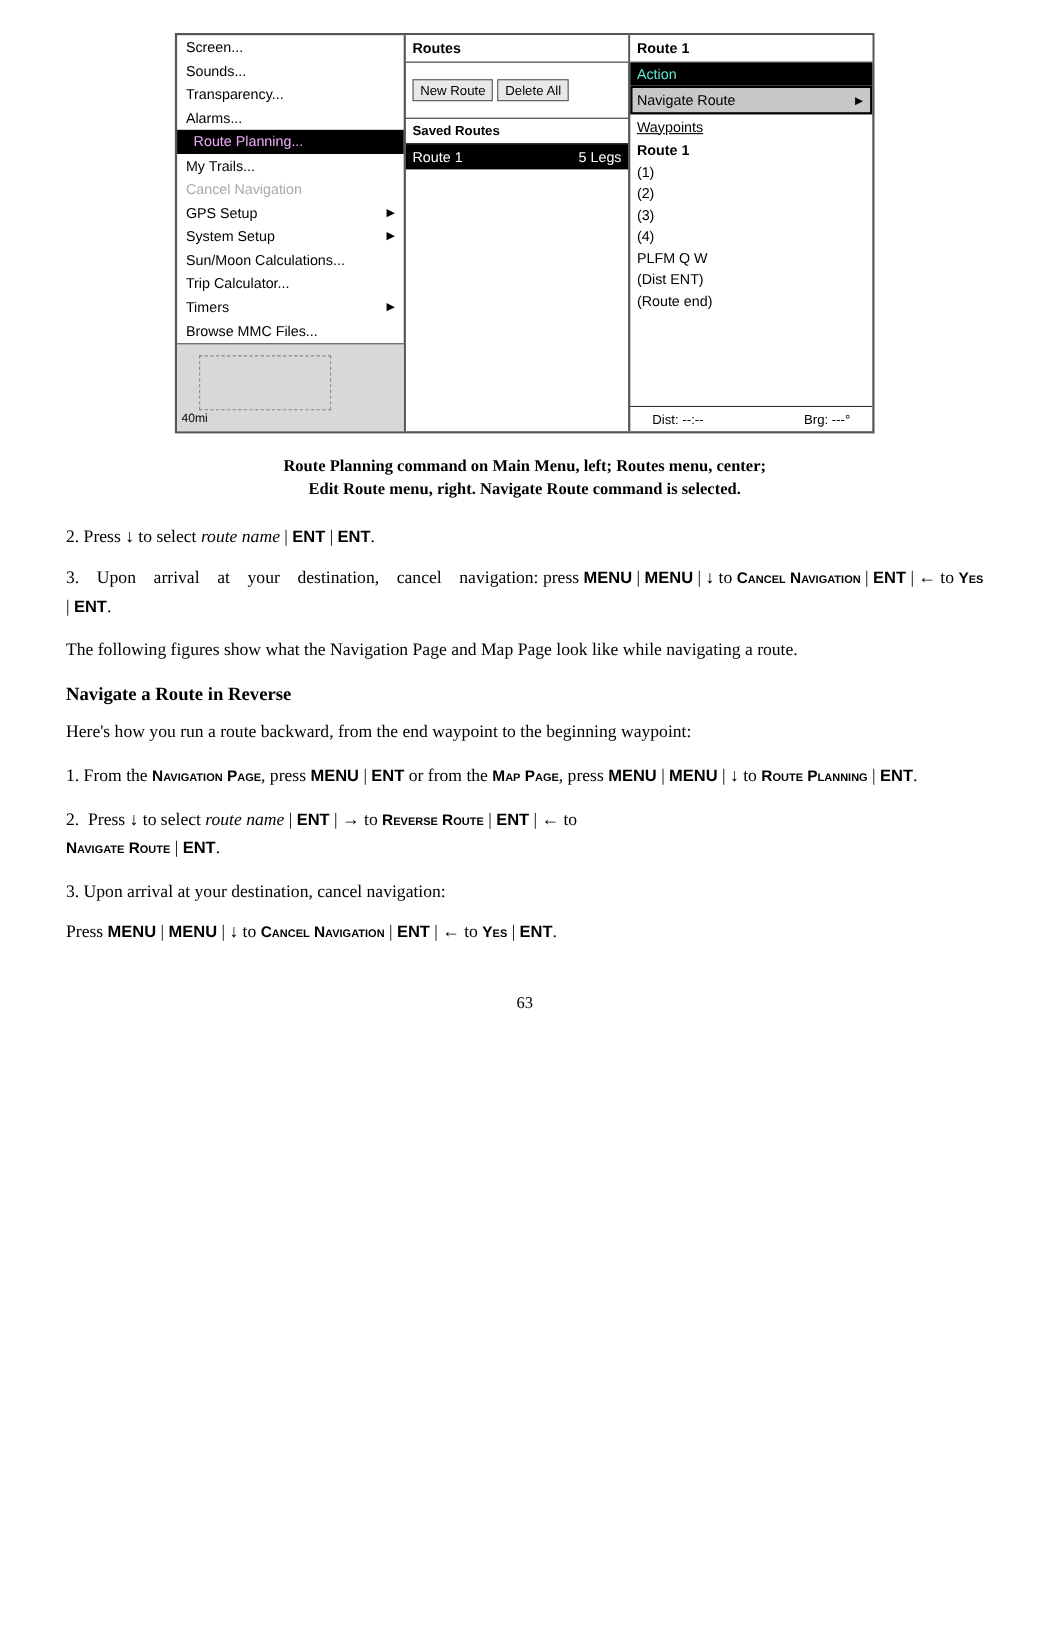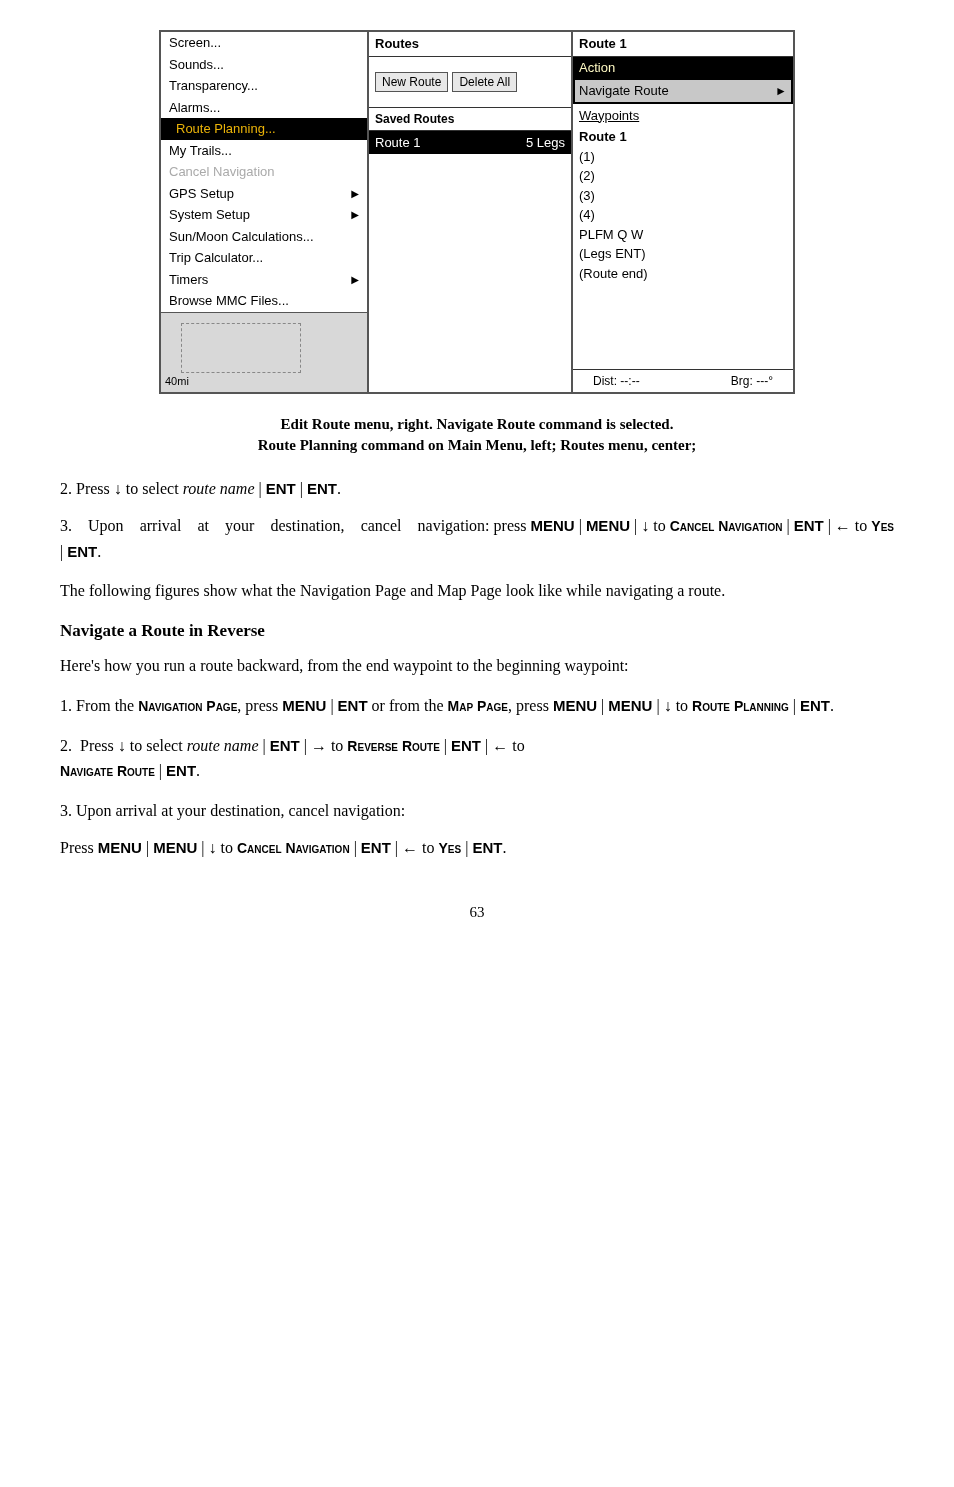--- a/index.html
+++ b/index.html
@@ -37,21 +37,21 @@
     }
 
     .menu-item {
       padding: 1px 8px;
       display: block;
       cursor: pointer;
       white-space: nowrap;
     }
     .menu-item.selected {
       background: #000;
-      color: #eab308;
+      color: #f0abfc;
       padding-left: 15px;
     }
     .menu-item.disabled {
       color: #aaa;
     }
     .menu-item.has-arrow {
       display: flex;
       justify-content: space-between;
       align-items: center;
     }
@@ -140,21 +140,21 @@
       font-family: Arial, sans-serif;
       font-size: 13px;
     }
 
     .panel-right .panel-title {
       border-bottom: 1px solid #333;
     }
 
     .action-label {
       background: #000;
-      color: #fef9c3;
+      color: #5eead4;
       padding: 1px 6px;
       font-size: 13px;
     }
 
     .navigate-route-row {
       display: flex;
       align-items: center;
       justify-content: space-between;
       border: 2px solid #000;
       padding: 1px 4px;
@@ -305,36 +305,36 @@
           <span>Navigate Route</span>
           <span class="arrow-right">►</span>
         </div>
         <div class="waypoints-label">Waypoints</div>
         <div class="route-subheading">Route 1</div>
         <div class="waypoint-item">(1)</div>
         <div class="waypoint-item">(2)</div>
         <div class="waypoint-item">(3)</div>
         <div class="waypoint-item">(4)</div>
         <div class="waypoint-item">PLFM Q W</div>
-        <div class="waypoint-item">(Legs ENT)</div>
+        <div class="waypoint-item">(Dist ENT)</div>
         <div class="waypoint-item">(Route end)</div>
         <div style="flex:1"></div>
         <div class="dist-bar">
           <span>Dist: --:--</span>
           <span>Brg: ---°</span>
         </div>
       </div>
     </div>
 
   </div>
 </div>
 
 <div class="caption">
+  <p>Route Planning command on Main Menu, left; Routes  menu, center;</p>
   <p>Edit Route menu, right. Navigate Route command is selected.</p>
-  <p>Route Planning command on Main Menu, left; Routes  menu, center;</p>
 </div>
 
 <p class="body-text">
   2. Press ↓ to select <span class="italic-text">route name</span> | <kbd>ENT</kbd> | <kbd>ENT</kbd>.
 </p>
 
 <p class="body-text-para">
   3.&nbsp;&nbsp;&nbsp;&nbsp;Upon&nbsp;&nbsp;&nbsp;&nbsp;arrival&nbsp;&nbsp;&nbsp;&nbsp;at&nbsp;&nbsp;&nbsp;&nbsp;your&nbsp;&nbsp;&nbsp;&nbsp;destination,&nbsp;&nbsp;&nbsp;&nbsp;cancel&nbsp;&nbsp;&nbsp;&nbsp;navigation: press <kbd>MENU</kbd> | <kbd>MENU</kbd> | ↓ to <span class="smallcaps">Cancel Navigation</span> | <kbd>ENT</kbd> | ← to <span class="smallcaps">Yes</span> | <kbd>ENT</kbd>.
 </p>
 

